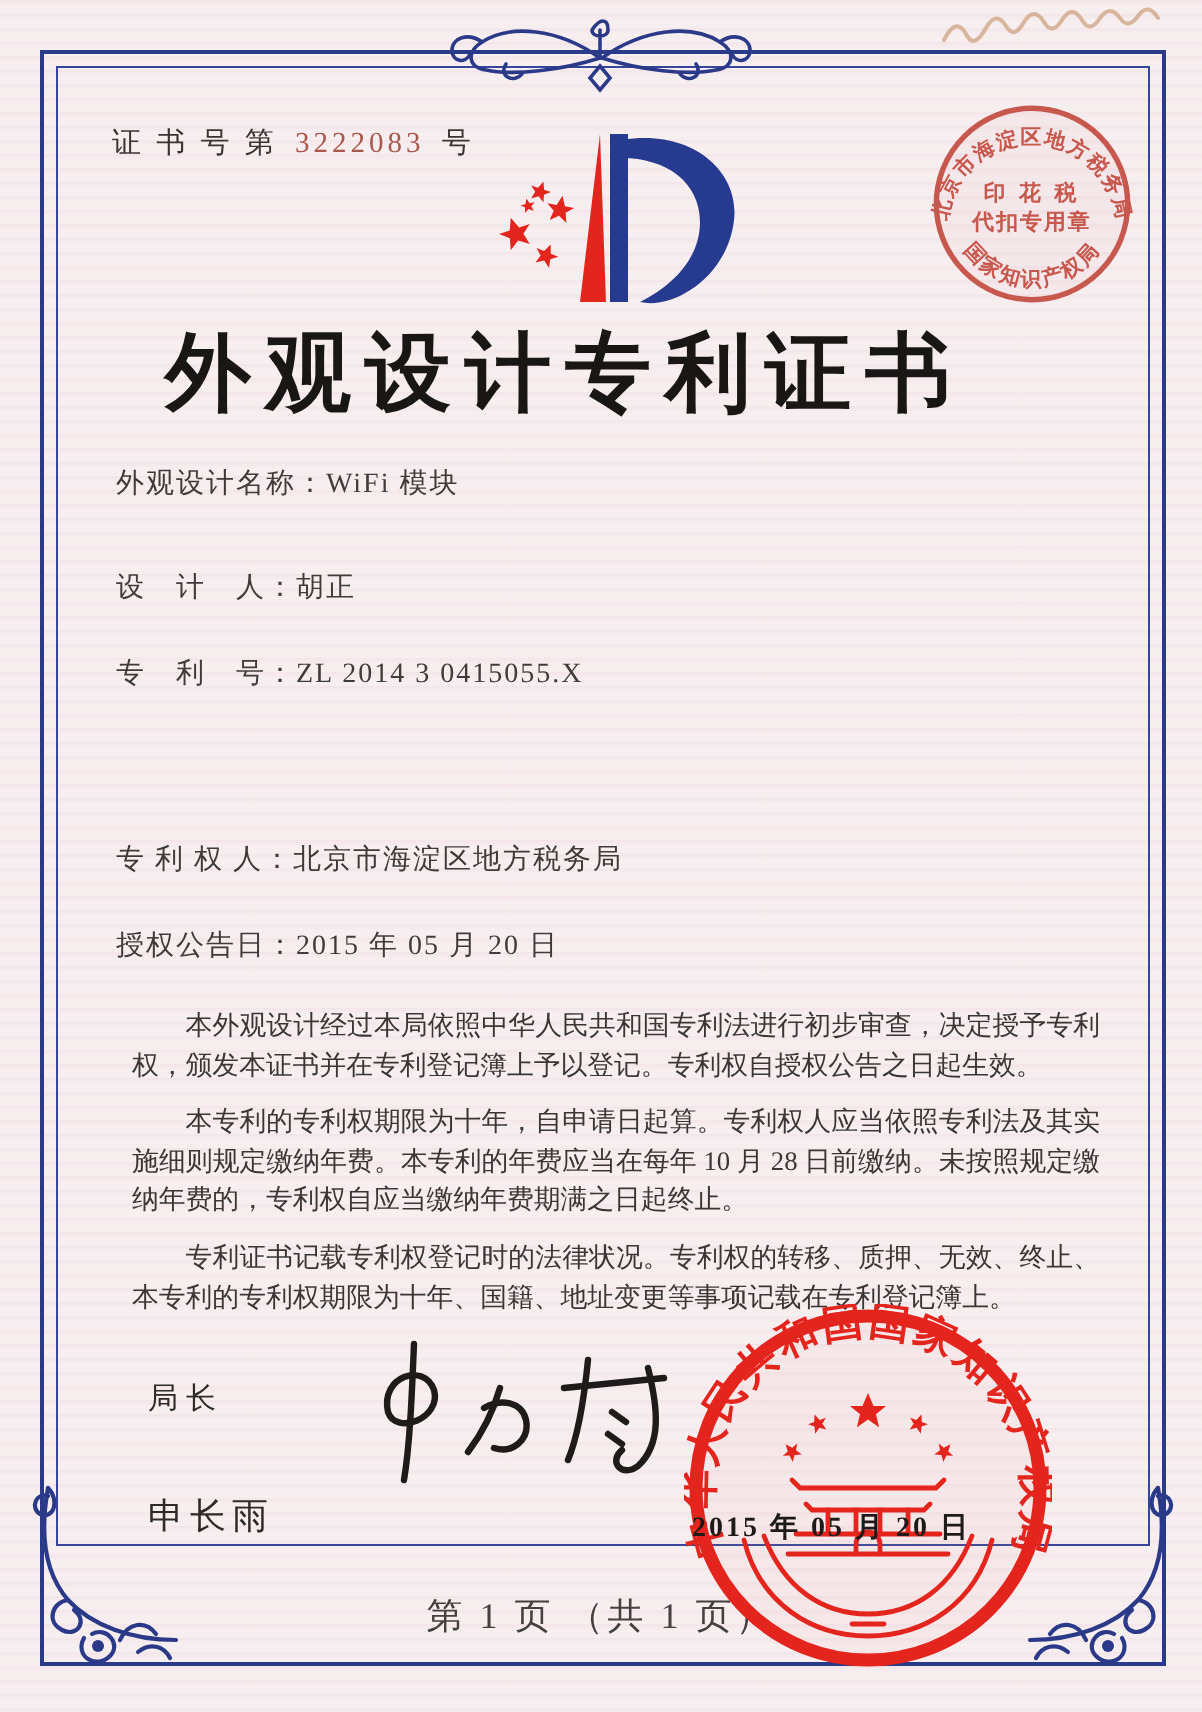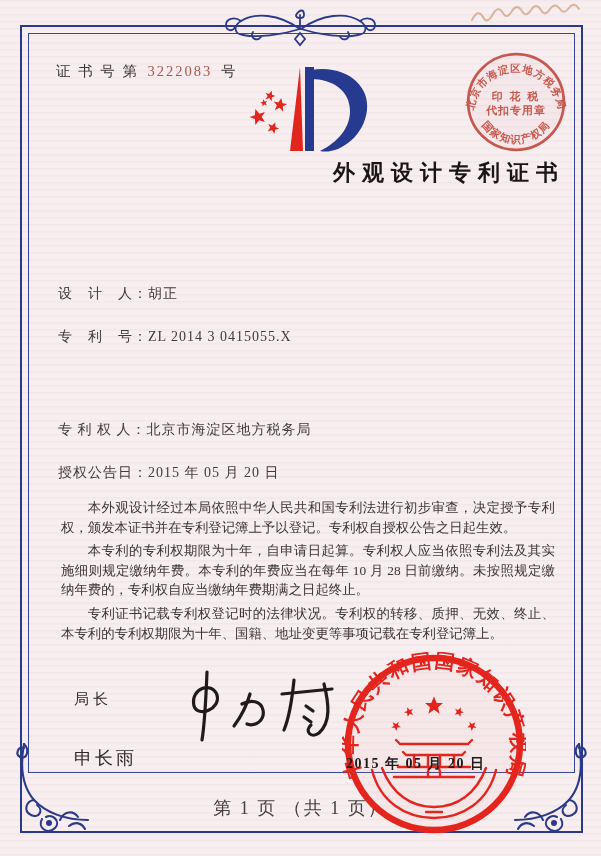--- a/index.html
+++ b/index.html
@@ -10,27 +10,27 @@
       #f7eef0;
     font-family:"Liberation Serif","DejaVu Serif",serif;
     color:#332f2e;
   }
   .frame-outer{position:absolute;left:20px;top:25px;width:559px;height:804px;
     border:2px solid #2b3a88;}
   .frame-inner{position:absolute;left:28px;top:33px;width:545px;height:738px;
     border:1px solid #37459a;}
   .cert-no{position:absolute;left:56px;top:62px;font-size:14.5px;letter-spacing:2px;color:#3a3534;text-align:right;}
   .cert-no .num{color:#a8584a;padding:0 3px;}
-  .title{position:absolute;left:0;top:158px;width:565px;text-align:right;
-    font-size:22px;font-weight:bold;letter-spacing:7px;color:#191616;}
+  .title{position:absolute;left:0;top:158px;width:565px;text-align:center;
+    font-size:43px;font-weight:bold;letter-spacing:7px;color:#191616;}
   .field{position:absolute;left:58px;font-size:14px;letter-spacing:1px;color:#403b3a;white-space:nowrap;}
   .f0{top:233px}.f1{top:285px}.f2{top:328px}.f3{top:371px}.f4{top:421px}.f5{top:464px}
   .body-text{position:absolute;left:57px;top:494px;width:502px;
     font-size:13.4px;line-height:19.6px;text-align:justify;color:#3b3635;}
-  .body-text p{margin:4px;text-indent:2em;}
+  .body-text p{margin:9px;text-indent:2em;}
   .sig-title{position:absolute;left:74px;top:690px;font-size:15px;letter-spacing:4px;color:#2e2a29;}
   .sig-name{position:absolute;left:74px;top:746px;font-size:18px;letter-spacing:3px;color:#2e2a29;}
   .signature-svg{position:absolute;left:168px;top:664px;}
   .seal-svg{position:absolute;left:342px;top:652px;z-index:1;}
   .seal-date{position:absolute;left:346px;top:755px;z-index:2;font-size:14px;
     letter-spacing:1.5px;color:#1d1a19;font-weight:bold;white-space:nowrap;}
   .footer{position:absolute;left:20px;top:796px;width:561px;text-align:center;
     font-size:18px;letter-spacing:2px;color:#45403f;}
   .stamp-svg{position:absolute;left:464px;top:50px;}
   .logo-svg{position:absolute;left:240px;top:58px;}
@@ -102,20 +102,23 @@
       <polygon points="60,9 50,93 63,93"></polygon>
     </g>
     <g fill="#263a90">
       <polygon points="65,9 65,93 74,93 74,9"></polygon>
       <path d="M71,12 C106,6 130,28 127,52 C124,80 97,97 80,93 C98,84 110,70 110,53 C110,33 93,21 71,21 Z"></path>
     </g>
   </svg>
 
   <div class="title">外观设计专利证书</div>
 
+  <div class="field f0">
+    <span>外观设计名称：</span><span>WiFi 模块</span>
+  </div>
   <div class="field f1">
     <span>设　计　人：</span><span>胡正</span>
   </div>
   <div class="field f2">
     <span>专　利　号：</span><span>ZL 2014 3 0415055.X</span>
   </div>
   <div class="field f4">
     <span>专 利 权 人：</span><span>北京市海淀区地方税务局</span>
   </div>
   <div class="field f5">

